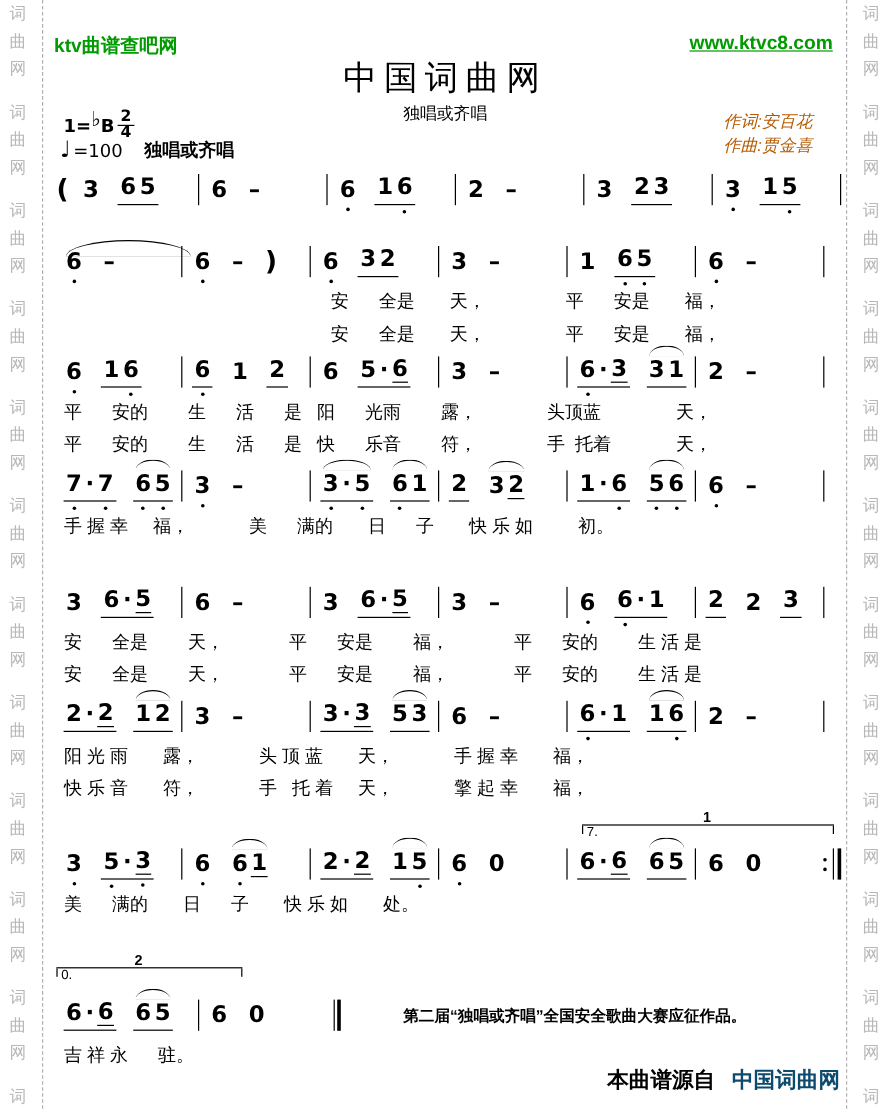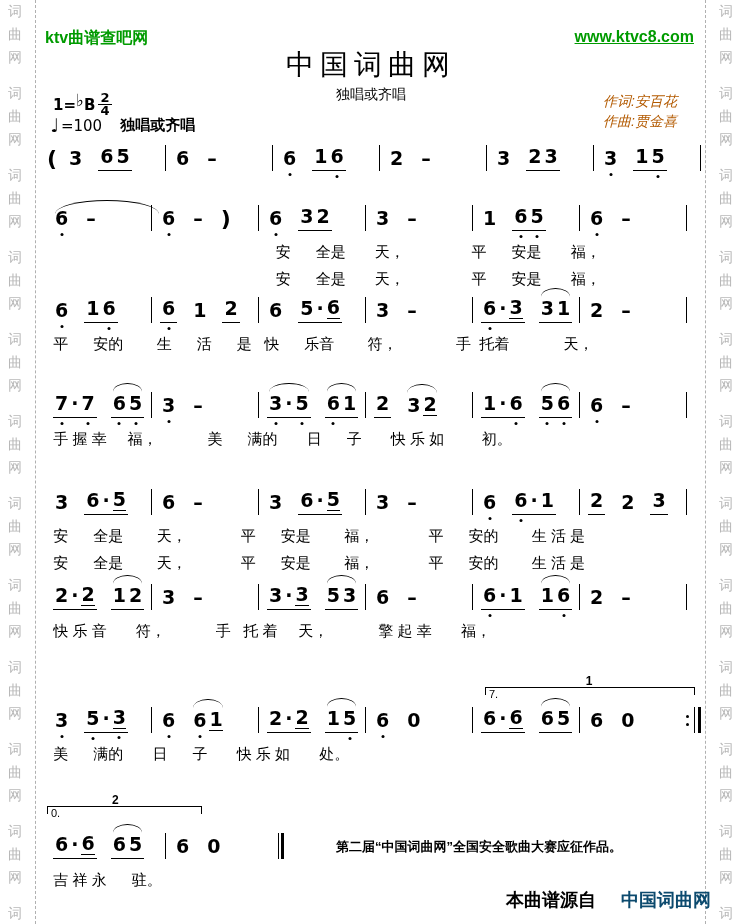--- a/index.html
+++ b/index.html
@@ -60,21 +60,21 @@
     border-radius:50% 50% 0 0/100% 100% 0 0;}
   .volta{position:absolute;height:12px;border-top:1.5px solid #000;}
   .volta::before,.volta::after{content:"";position:absolute;top:0;width:0;height:7px;
     border-left:1.5px solid #000;}
   .volta::before{left:0;} .volta::after{right:0;}
   .vtag{position:absolute;left:4px;top:0;font-size:11px;}
   .vnum{position:absolute;top:-14px;font-size:12px;font-weight:bold;}
   
   .competition{position:absolute;left:336px;top:838px;font-size:13px;font-weight:bold;}
   .source-line{position:absolute;left:506px;top:888px;font-size:18px;font-weight:bold;
-    display:flex;gap:25px;}
+    display:flex;gap:14px;}
 </style>
 </head>
 <body>
 
 <div class="wm-col wm-left" id="wm-left" style="color: rgb(184, 184, 184);">
     <div class="wm-group">
       <span class="wm-ch">词</span>
       <span class="wm-ch">曲</span>
       <span class="wm-ch">网</span>
     </div>
@@ -405,20 +405,21 @@
         <span class="measure" style="width: 106px;">
           <span class="grp">
             <span class="tk">2</span>
           </span>
           <span class="grp">
             <span class="tk">–</span>
           </span>
         </span>
         <span class="bl"></span>
       </div>
+      <div class="lyr">  平      安的        生      活      是   阳      光雨        露，              头顶蓝               天，</div>
       <div class="lyr">  平      安的        生      活      是   快      乐音        符，              手  托着             天，</div>
     </div>
     <div class="srow" style="top: 385px;">
       <div class="nline">
         <span class="measure" style="width: 106px;">
           <span class="grp u">
             <span class="tk lo">7</span>
             <span class="tk">·</span>
             <span class="tk lo">7</span>
           </span>
@@ -611,20 +612,21 @@
         <span class="measure" style="width: 106px;">
           <span class="grp">
             <span class="tk">2</span>
           </span>
           <span class="grp">
             <span class="tk">–</span>
           </span>
         </span>
         <span class="bl"></span>
       </div>
+      <div class="lyr">  阳 光 雨       露，            头 顶 蓝       天，            手 握 幸       福，</div>
       <div class="lyr">  快 乐 音       符，            手   托 着     天，            擎 起 幸       福，</div>
     </div>
     <div class="srow" style="top: 700px;">
       <div class="nline">
         <span class="measure" style="width: 106px;">
           <span class="grp">
             <span class="tk lo">3</span>
           </span>
           <span class="grp u">
             <span class="tk lo">5</span>
@@ -727,17 +729,17 @@
     <div class="volta" style="top: 687px; left: 440px; width: 210px;">
       <span class="vtag">7.</span>
       <span class="vnum" style="left: 48%;">1</span>
     </div>
     <div class="volta" style="top: 806px; left: 2px; width: 155px;">
       <span class="vtag">0.</span>
       <span class="vnum" style="left: 42%;">2</span>
     </div>
   </div>
 
-<div class="competition">第二届“中国词曲网”全国安全歌曲大赛应征作品。</div>
+<div class="competition">第二届“独唱或齐唱”全国安全歌曲大赛应征作品。</div>
 <div class="source-line">
   <span>本曲谱源自</span>
   <span id="source-site" style="color: #0c4a6e;">中国词曲网</span>
 </div>
 
 </body></html>

